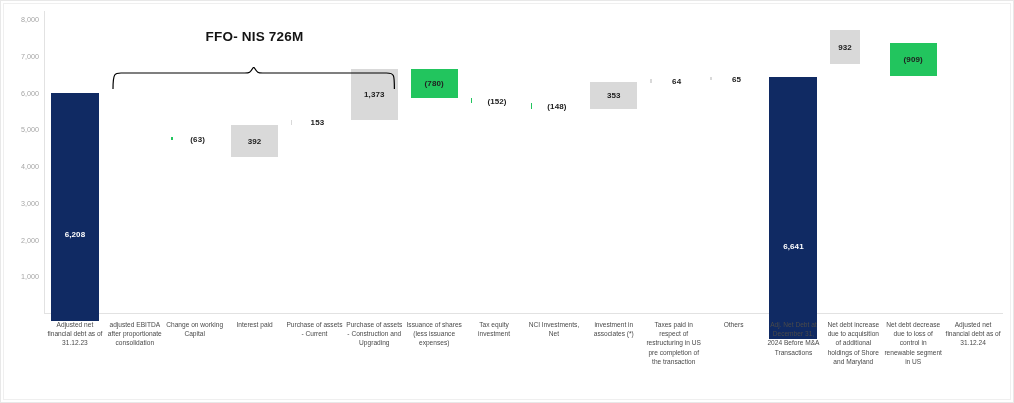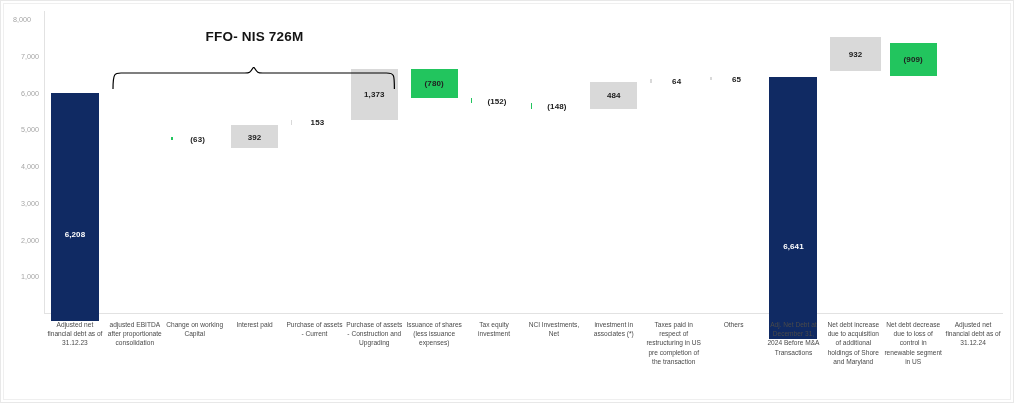--- a/index.html
+++ b/index.html
@@ -42,61 +42,61 @@
   <div class="axis-line"></div>
   <div class="baseline"></div>
   <div id="yticks">
       <div class="ylabel" style="top: 275.25px;">1,000</div>
       <div class="ylabel" style="top: 238.5px;">2,000</div>
       <div class="ylabel" style="top: 201.75px;">3,000</div>
       <div class="ylabel" style="top: 165px;">4,000</div>
       <div class="ylabel" style="top: 128.25px;">5,000</div>
       <div class="ylabel" style="top: 91.5px;">6,000</div>
       <div class="ylabel" style="top: 54.75px;">7,000</div>
-      <div class="ylabel" style="top: 18px; text-align: center;">8,000</div>
+      <div class="ylabel" style="top: 18px;">8,000</div>
     </div>
 
   <div class="plot" id="plot">
       <div class="bar total" title="Adjusted net financial debt as of 31.12.23" style="left: 5.9875px; top: 83.856px; width: 47.9px; height: 228.144px;">
         <span class="vlabel" style="bottom: 82.1318px;">6,208</span>
       </div>
       <div class="bar neg thin" title="Change on working Capital" style="left: 126.336px; top: 128.25px; width: 46.7025px; height: 3.2px;">
         <span class="vlabel">(63)</span>
       </div>
-      <div class="bar pos" title="Interest paid" style="left: 186.211px; top: 116.159px; width: 46.7025px; height: 23px;">
+      <div class="bar pos" title="Interest paid" style="left: 186.211px; top: 116.159px; width: 46.7025px; height: 32px;">
         <span class="vlabel">392</span>
       </div>
       <div class="bar pos thin" title="Purchase of assets - Current" style="left: 246.086px; top: 110.537px; width: 46.7025px; height: 5.62275px;">
         <span class="vlabel">153</span>
       </div>
       <div class="bar pos" title="Purchase of assets - Construction and Upgrading" style="left: 305.961px; top: 60.0787px; width: 46.7025px; height: 50.4577px;">
         <span class="vlabel">1,373</span>
       </div>
       <div class="bar neg" title="Issuance of shares (less issuance expenses)" style="left: 365.836px; top: 60.0787px; width: 46.7025px; height: 28.665px;">
         <span class="vlabel">(780)</span>
       </div>
       <div class="bar neg thin" title="Tax equity investment" style="left: 425.711px; top: 88.7438px; width: 46.7025px; height: 5.586px;">
         <span class="vlabel">(152)</span>
       </div>
       <div class="bar neg thin" title="NCI Investments, Net" style="left: 485.586px; top: 94.3298px; width: 46.7025px; height: 5.439px;">
         <span class="vlabel">(148)</span>
       </div>
       <div class="bar pos" title="investment in associates (*)" style="left: 545.461px; top: 72.684px; width: 46.7025px; height: 27.0847px;">
-        <span class="vlabel">484</span>
+        <span class="vlabel">353</span>
       </div>
       <div class="bar pos thin" title="Taxes paid in respect of restructuring in US pre completion of the transaction" style="left: 605.336px; top: 70.332px; width: 46.7025px; height: 3.2px;">
         <span class="vlabel">64</span>
       </div>
       <div class="bar pos thin" title="Others" style="left: 665.211px; top: 67.9433px; width: 46.7025px; height: 3.2px;">
         <span class="vlabel">65</span>
       </div>
       <div class="bar total" title="Adj. Net Debt at December 31, 2024 Before M&amp;A Transactions" style="left: 724.487px; top: 67.9433px; width: 47.9px; height: 262px;">
         <span class="vlabel" style="bottom: 87.8604px;">6,641</span>
       </div>
-      <div class="bar pos" title="Net debt increase due to acquisition of additional holdings of Shore and Maryland" style="left: 784.961px; top: 28px; width: 51px; height: 34.251px;">
+      <div class="bar pos" title="Net debt increase due to acquisition of additional holdings of Shore and Maryland" style="left: 784.961px; top: 21px; width: 30px; height: 34.251px;">
         <span class="vlabel">932</span>
       </div>
       <div class="bar neg" title="Net debt decrease due to loss of control in renewable segment in US" style="left: 844.836px; top: 33.6923px; width: 46.7025px; height: 33.4057px;">
         <span class="vlabel">(909)</span>
       </div>
     </div>
 
   <div id="anno">
       <svg width="291.4" height="26" style="position: absolute; left: 107.862px; top: 66px;">
         <path d="M 4,22 C 4,6 6,6 12,6 L 135.7,6 C 140.7,6 140.7,6 144.7,0 C 148.7,6 148.7,6 153.7,6 L 277.4,6 C 285.4,6 285.4,8 285.4,22" fill="none" stroke="#000000" stroke-width="1.2"></path>

